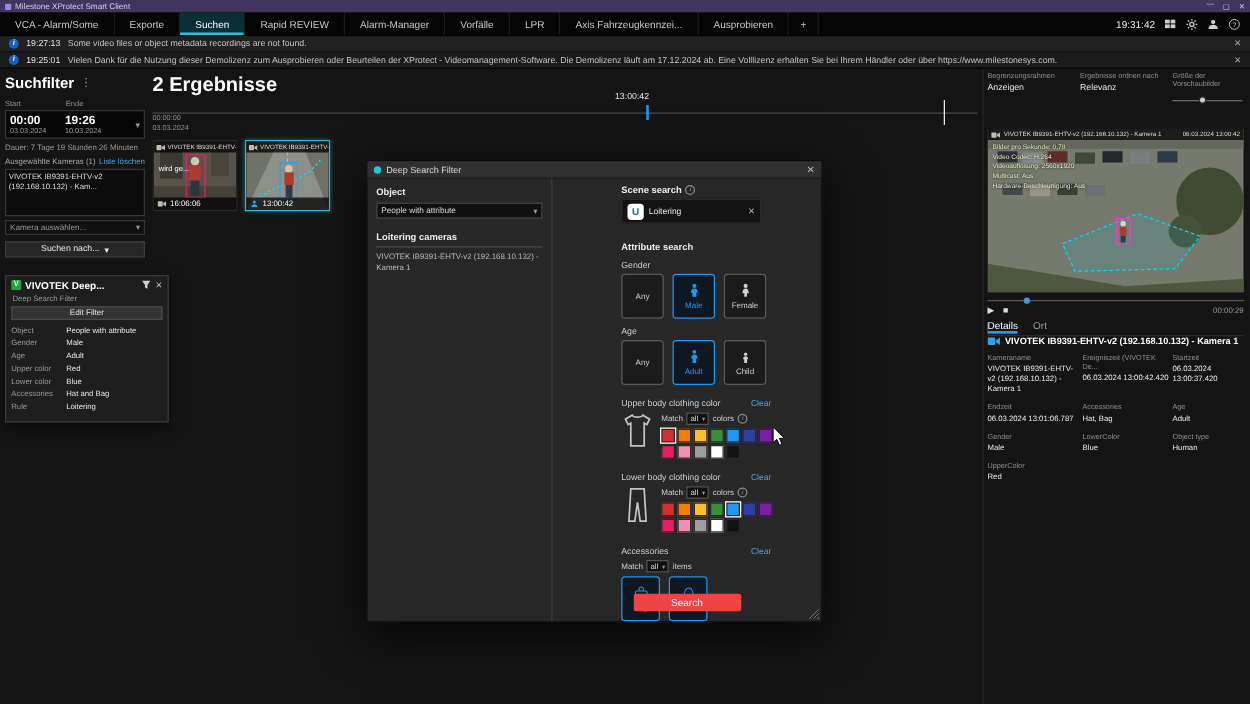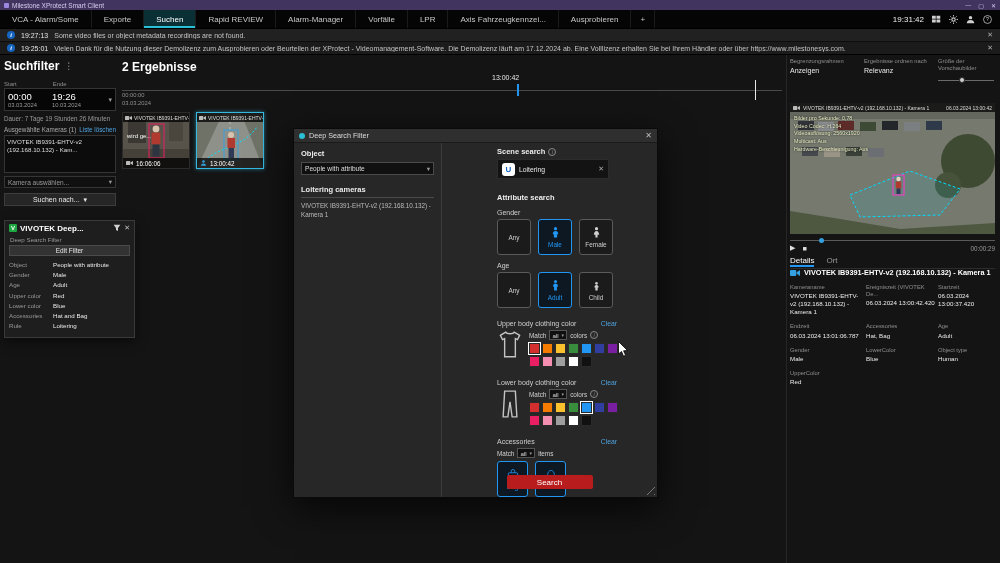--- a/index.html
+++ b/index.html
@@ -30,21 +30,21 @@
 
   
   .sidebar { position:absolute; top:55px; left:4px; width:112px; }
   .sf-title-row { display:flex; align-items:center; gap:5px; margin:4px 0 8px 0; }
   .sf-title { font-size:12px; font-weight:bold; color:#fff; }
   .kebab { color:#aaa; font-size:9px; }
   .se-labels { display:flex; font-size:6px; color:#8f8f8f; margin-bottom:1px; }
   .se-labels span:last-child { margin-left:36px; }
   .timebox { background:#060606; border:1px solid #353535; display:flex; align-items:center; padding:2px 3px; }
   .timecol { width:44px; }
-  .timecol .t { font-size:9.5px; font-weight:normal; color:#fff; }
+  .timecol .t { font-size:9.5px; font-weight:bold; color:#fff; }
   .timecol .d { font-size:5.8px; color:#9a9a9a; }
   .timebox .chev { margin-left:auto; color:#9a9a9a; font-size:7px; }
   .duration { font-size:6.3px; color:#9a9a9a; margin:4px 0; }
   .cam-hdr { display:flex; font-size:6.3px; color:#a8a8a8; margin-bottom:2px; }
   .clear-list { margin-left:auto; color:#4fa3e0; }
   .cam-list { background:#0c0c0c; border:1px solid #353535; height:38px; padding:2px; }
   .cam-item { font-size:6.2px; color:#ddd; line-height:1.25; }
   .cam-select { margin-top:3px; background:#101010; border:1px solid #353535; height:12px; display:flex; align-items:center; padding:0 3px; font-size:6.5px; color:#9a9a9a; }
   .cam-select .chev { margin-left:auto; }
   .search-for-btn { margin-top:5px; background:#262626; border:1px solid #3d3d3d; height:13px; display:flex; align-items:center; justify-content:center; gap:4px; font-size:7px; color:#e8e8e8; }
@@ -57,21 +57,21 @@
   .plugin-hdr .spacer { margin-left:auto; }
   .plugin-hdr svg { width:8px; height:8px; fill:#cfcfcf; display:block; }
   .plugin-sub { font-size:6.2px; color:#9a9a9a; margin:3px 0 2px 1px; }
   .edit-filter-btn { background:#333; border:1px solid #4a4a4a; height:11px; display:flex; align-items:center; justify-content:center; font-size:6.5px; color:#e8e8e8; margin-bottom:4px; }
   .plugin-row { display:grid; grid-template-columns:44px 1fr; font-size:6.2px; line-height:1.65; }
   .plugin-row .pl { color:#9a9a9a; }
   .plugin-row .pv { color:#e8e8e8; }
 
   
   .vdiv { position:absolute; top:55px; bottom:0; left:786px; width:1px; background:#262626; }
-  .results-title { position:absolute; top:60px; left:122px; font-size:12px; font-weight:bold; color:#fff; }
+  .results-title { position:absolute; top:60px; left:122px; font-size:16px; font-weight:bold; color:#fff; }
   .timeline { position:absolute; top:74px; left:122px; width:660px; height:32px; }
   .tl-marker-time { position:absolute; top:0; left:370px; font-size:7px; color:#e8e8e8; }
   .tl-line { position:absolute; top:16px; left:0; right:0; height:1px; background:#4a4a4a; }
   .tl-tick { position:absolute; top:10px; left:395px; width:2px; height:12px; background:#2196f3; }
   .tl-playhead { position:absolute; top:6px; left:633px; width:1px; height:20px; background:#e8e8e8; }
   .tl-start { position:absolute; top:18px; left:0; font-size:5.8px; color:#8f8f8f; line-height:1.3; }
 
   
   .thumb { position:absolute; top:112px; width:68px; height:57px; background:#000; border:1px solid #2b2b2b; }
   .thumb.sel { border:1px solid #35b9e0; box-shadow:0 0 4px rgba(53,185,224,.6); }
@@ -114,21 +114,21 @@
   .mini-select { background:#101010; border:1px solid #555; height:10px; padding:0 2px; display:inline-flex; align-items:center; gap:3px; font-size:6.2px; color:#ddd; }
   .mini-select .chev { font-size:5px; color:#999; }
   .color-block { display:flex; gap:6px; align-items:flex-start; }
   .garment svg { width:26px; height:30px; display:block; stroke:#c4c4c4; fill:none; stroke-width:1.3; }
   .swatches { display:flex; flex-wrap:wrap; gap:2px; width:90px; }
   .swatch { width:11px; height:11px; border:1px solid #2a2a2a; }
   .swatch.sel { outline:1.5px solid #fff; }
   .acc-row { display:flex; gap:7px; }
   .acc-btn { width:31px; height:36px; background:#0e1822; border:1.5px solid #2196f3; border-radius:3px; color:#2196f3; display:flex; flex-direction:column; align-items:center; justify-content:center; gap:2px; font-size:6.4px; }
   .acc-btn svg { width:14px; height:13px; display:block; stroke:currentColor; fill:none; stroke-width:1.4; }
-  .search-btn { position:absolute; bottom:8px; left:50%; transform:translateX(-50%); width:86px; height:14px; background:#b91c1c; color:#fff; font-size:8px; display:flex; align-items:center; justify-content:center; border-radius:2px; }
+  .search-btn { position:absolute; bottom:8px; left:50%; transform:translateX(-50%); width:86px; height:14px; background:#ef4444; color:#fff; font-size:8px; display:flex; align-items:center; justify-content:center; border-radius:2px; }
   .resize-handle { position:absolute; right:2px; bottom:2px; width:8px; height:8px; background:
     linear-gradient(135deg, transparent 50%, #777 50%, #777 55%, transparent 55%, transparent 70%, #777 70%, #777 75%, transparent 75%, transparent 90%, #777 90%); }
 
   
   .pv-toolbar { position:absolute; top:58px; left:790px; width:205px; display:flex; gap:10px; }
   .pv-group { width:64px; }
   .pv-group .lbl { font-size:5.8px; color:#8f8f8f; line-height:1.2; }
   .pv-group .val { font-size:7px; color:#e8e8e8; margin-top:2px; }
   .slider { position:relative; margin-top:5px; height:6px; }
   .slider .line { position:absolute; top:3px; left:0; right:0; height:1px; background:#6a6a6a; }

